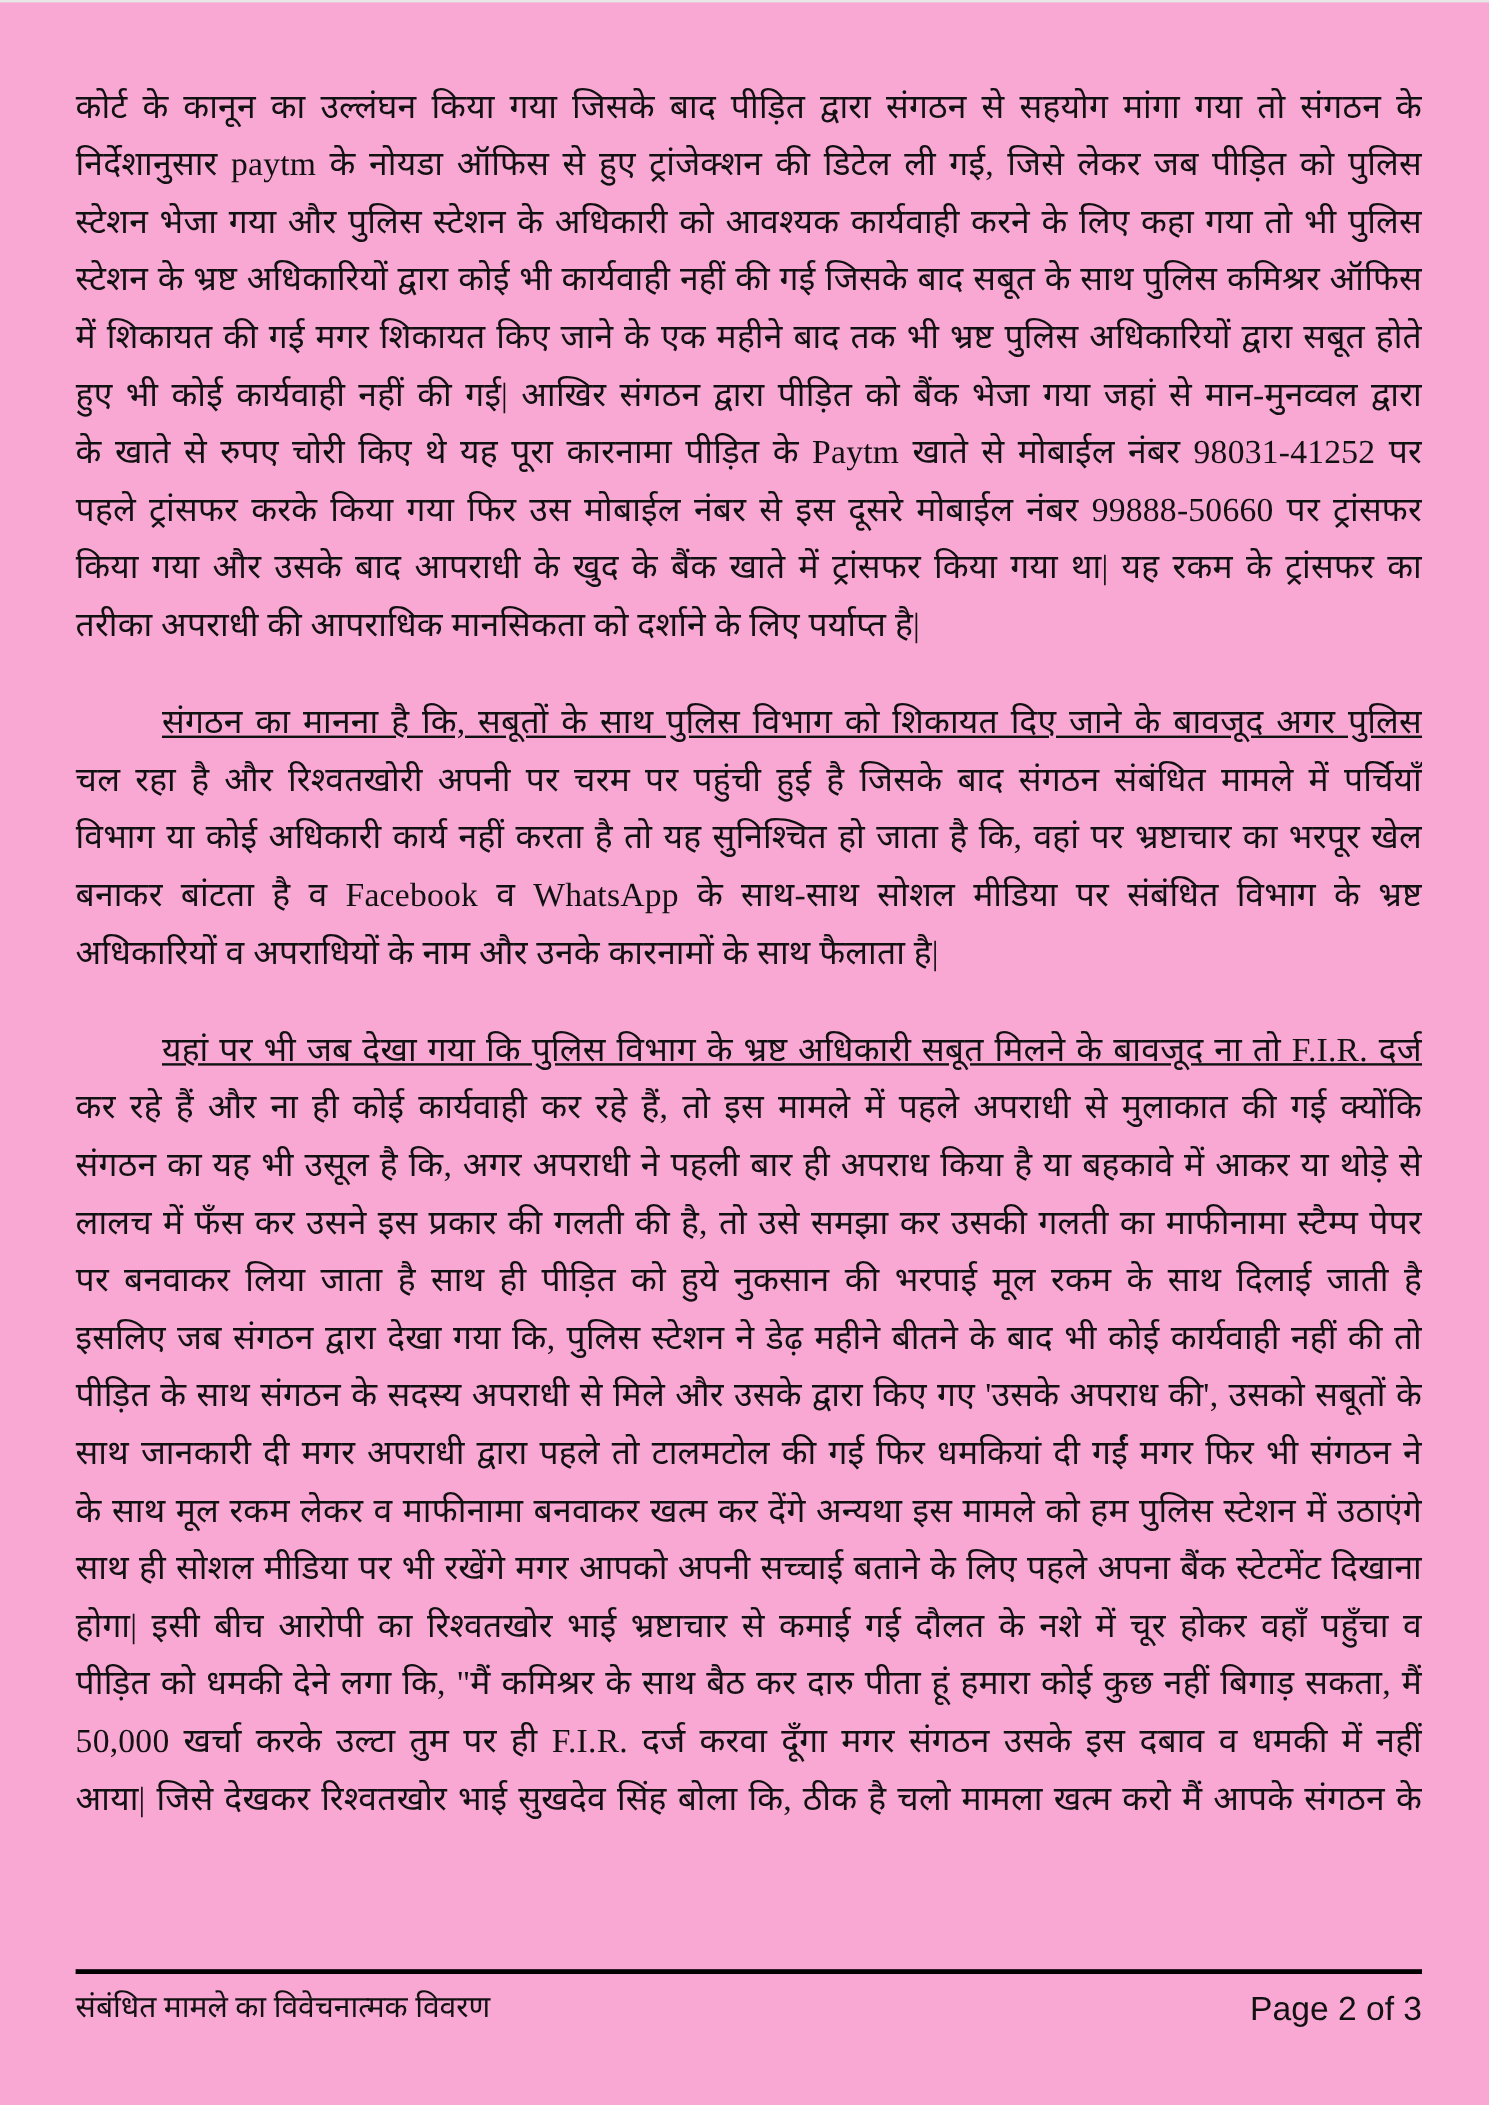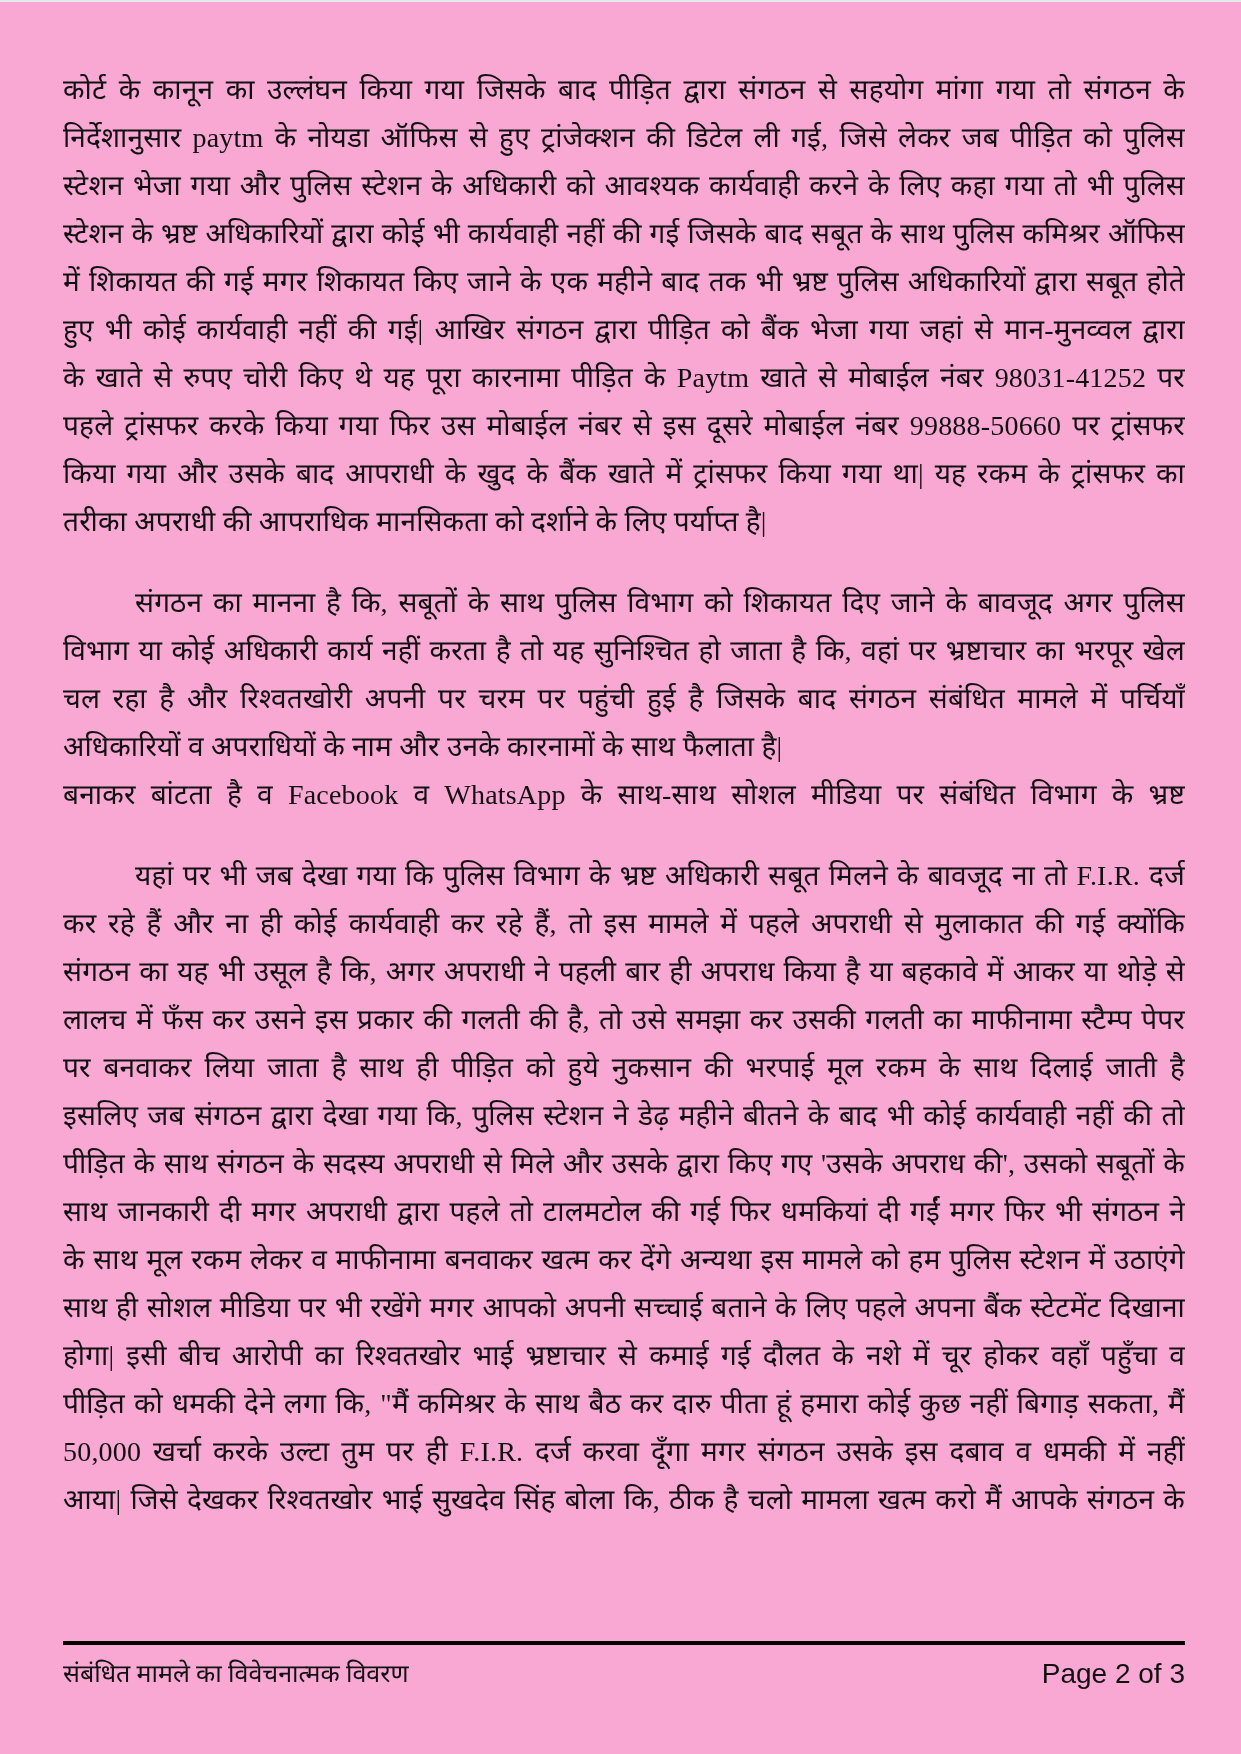--- a/index.html
+++ b/index.html
@@ -29,21 +29,21 @@
   .para:last-child { margin-bottom: 0; }
   .line {
     height: 48px;
     line-height: 48px;
     font-size: 28px;
     text-align: justify;
     text-align-last: justify;
     overflow: hidden;
     letter-spacing: 0.2px;
   }
-  .line.indent { text-indent: 72px; }
+  .line.indent { text-indent: 72px; text-decoration: underline; }
   .line.para-end { text-align-last: left; }
   .footer-rule {
     position: absolute;
     left: 63px;
     width: 1122px;
     top: 1639px;
     height: 4px;
     background: #000000;
   }
   .footer-row {
@@ -80,24 +80,24 @@
         <div class="line">स्टेशन के भ्रष्ट अधिकारियों द्वारा कोई भी कार्यवाही नहीं की गई जिसके बाद सबूत के साथ पुलिस कमिश्रर ऑफिस</div>
         <div class="line">में शिकायत की गई मगर शिकायत किए जाने के एक महीने बाद तक भी भ्रष्ट पुलिस अधिकारियों द्वारा सबूत होते</div>
         <div class="line">हुए भी कोई कार्यवाही नहीं की गई| आखिर संगठन द्वारा पीड़ित को बैंक भेजा गया जहां से मान-मुनव्वल द्वारा</div>
         <div class="line">के खाते से रुपए चोरी किए थे यह पूरा कारनामा पीड़ित के Paytm खाते से मोबाईल नंबर 98031-41252 पर</div>
         <div class="line">पहले ट्रांसफर करके किया गया फिर उस मोबाईल नंबर से इस दूसरे मोबाईल नंबर 99888-50660 पर ट्रांसफर</div>
         <div class="line">किया गया और उसके बाद आपराधी के खुद के बैंक खाते में ट्रांसफर किया गया था| यह रकम के ट्रांसफर का</div>
         <div class="line para-end">तरीका अपराधी की आपराधिक मानसिकता को दर्शाने के लिए पर्याप्त है|</div>
       </div>
     <div class="para">
         <div class="line indent">संगठन का मानना है कि, सबूतों के साथ पुलिस विभाग को शिकायत दिए जाने के बावजूद अगर पुलिस</div>
+        <div class="line">चल रहा है और रिश्वतखोरी अपनी पर चरम पर पहुंची हुई है जिसके बाद संगठन संबंधित मामले में पर्चियाँ</div>
         <div class="line">विभाग या कोई अधिकारी कार्य नहीं करता है तो यह सुनिश्चित हो जाता है कि, वहां पर भ्रष्टाचार का भरपूर खेल</div>
-        <div class="line">चल रहा है और रिश्वतखोरी अपनी पर चरम पर पहुंची हुई है जिसके बाद संगठन संबंधित मामले में पर्चियाँ</div>
+        <div class="line">बनाकर बांटता है व Facebook व WhatsApp के साथ-साथ सोशल मीडिया पर संबंधित विभाग के भ्रष्ट</div>
         <div class="line para-end">अधिकारियों व अपराधियों के नाम और उनके कारनामों के साथ फैलाता है|</div>
-        <div class="line">बनाकर बांटता है व Facebook व WhatsApp के साथ-साथ सोशल मीडिया पर संबंधित विभाग के भ्रष्ट</div>
       </div>
     <div class="para">
         <div class="line indent">यहां पर भी जब देखा गया कि पुलिस विभाग के भ्रष्ट अधिकारी सबूत मिलने के बावजूद ना तो F.I.R. दर्ज</div>
         <div class="line">कर रहे हैं और ना ही कोई कार्यवाही कर रहे हैं, तो इस मामले में पहले अपराधी से मुलाकात की गई क्योंकि</div>
         <div class="line">संगठन का यह भी उसूल है कि, अगर अपराधी ने पहली बार ही अपराध किया है या बहकावे में आकर या थोड़े से</div>
         <div class="line">लालच में फँस कर उसने इस प्रकार की गलती की है, तो उसे समझा कर उसकी गलती का माफीनामा स्टैम्प पेपर</div>
         <div class="line">पर बनवाकर लिया जाता है साथ ही पीड़ित को हुये नुकसान की भरपाई मूल रकम के साथ दिलाई जाती है</div>
         <div class="line">इसलिए जब संगठन द्वारा देखा गया कि, पुलिस स्टेशन ने डेढ़ महीने बीतने के बाद भी कोई कार्यवाही नहीं की तो</div>
         <div class="line">पीड़ित के साथ संगठन के सदस्य अपराधी से मिले और उसके द्वारा किए गए 'उसके अपराध की', उसको सबूतों के</div>
         <div class="line">साथ जानकारी दी मगर अपराधी द्वारा पहले तो टालमटोल की गई फिर धमकियां दी गईं मगर फिर भी संगठन ने</div>

